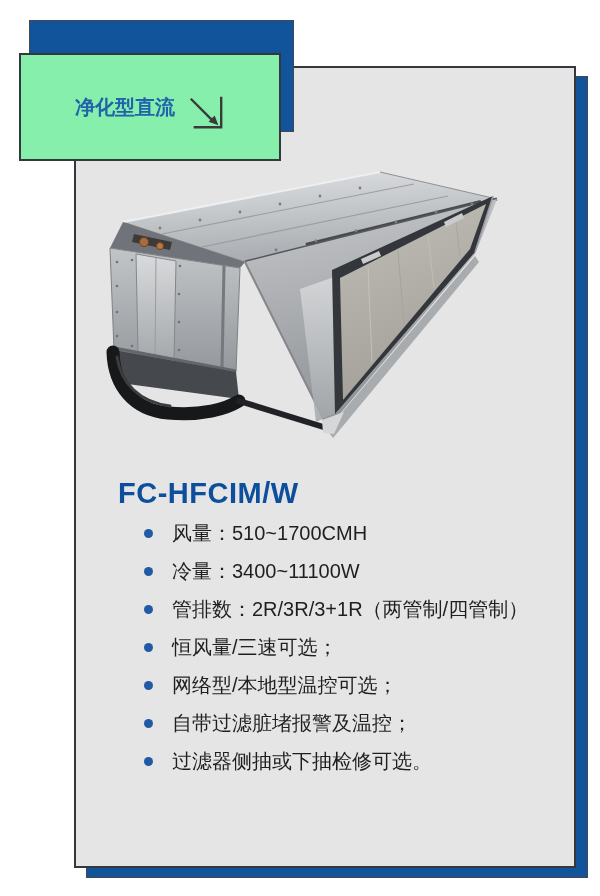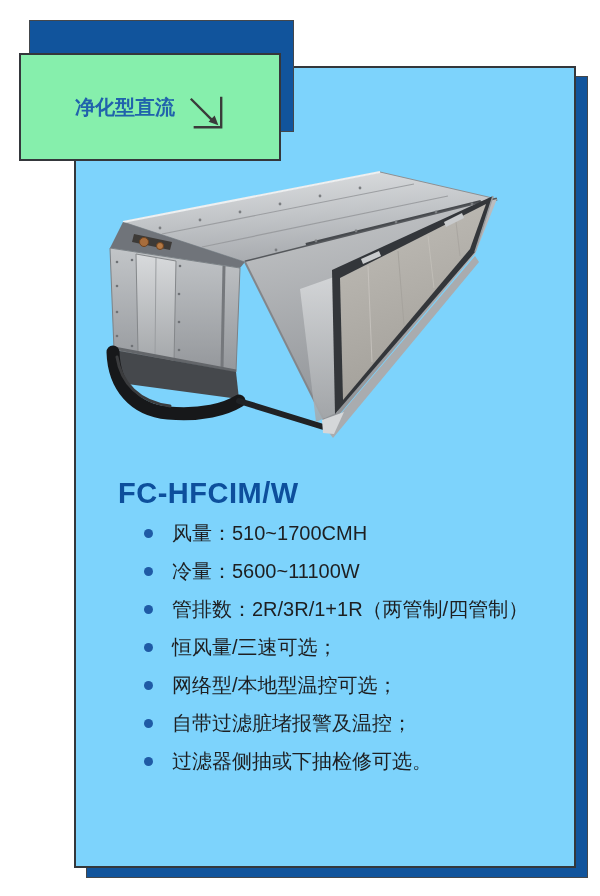--- a/index.html
+++ b/index.html
@@ -8,21 +8,21 @@
     background:#ffffff;
     font-family:"Liberation Sans","DejaVu Sans",sans-serif;
   }
   
   .card-shadow{
     position:absolute;left:86px;top:76px;width:500px;height:800px;
     background:#11549c;border:1px solid #44474b;z-index:1;
   }
   .card{
     position:absolute;left:74px;top:66px;width:502px;height:802px;
-    box-sizing:border-box;background:#7dd3fc;border:2px solid #34373b;z-index:2;
+    box-sizing:border-box;background:#e5e5e5;border:2px solid #34373b;z-index:2;
   }
   
   .badge-shadow{
     position:absolute;left:29px;top:20px;width:265px;height:112px;
     box-sizing:border-box;background:#11549c;border:1px solid #44474b;z-index:3;
   }
   .badge{
     position:absolute;left:19px;top:10px;width:262px;height:108px;
     box-sizing:border-box;background:#86efac;border:2px solid #34373b;z-index:4;
     display:flex;align-items:center;justify-content:center;gap:12px;padding:0 8px;margin-top:43px;
@@ -157,25 +157,25 @@
 
   <div class="model-title">FC-HFCIM/W</div>
 
   <ul class="spec-list">
     <li class="spec-item">
       <span class="spec-bullet"></span>
       <span class="spec-text">风量：510~1700CMH</span>
     </li>
     <li class="spec-item">
       <span class="spec-bullet"></span>
-      <span class="spec-text">冷量：5600~11100W</span>
-    </li>
-    <li class="spec-item">
-      <span class="spec-bullet"></span>
-      <span class="spec-text">管排数：2R/3R/1+1R（两管制/四管制）</span>
+      <span class="spec-text">冷量：3400~11100W</span>
+    </li>
+    <li class="spec-item">
+      <span class="spec-bullet"></span>
+      <span class="spec-text">管排数：2R/3R/3+1R（两管制/四管制）</span>
     </li>
     <li class="spec-item">
       <span class="spec-bullet"></span>
       <span class="spec-text">恒风量/三速可选；</span>
     </li>
     <li class="spec-item">
       <span class="spec-bullet"></span>
       <span class="spec-text">网络型/本地型温控可选；</span>
     </li>
     <li class="spec-item">

